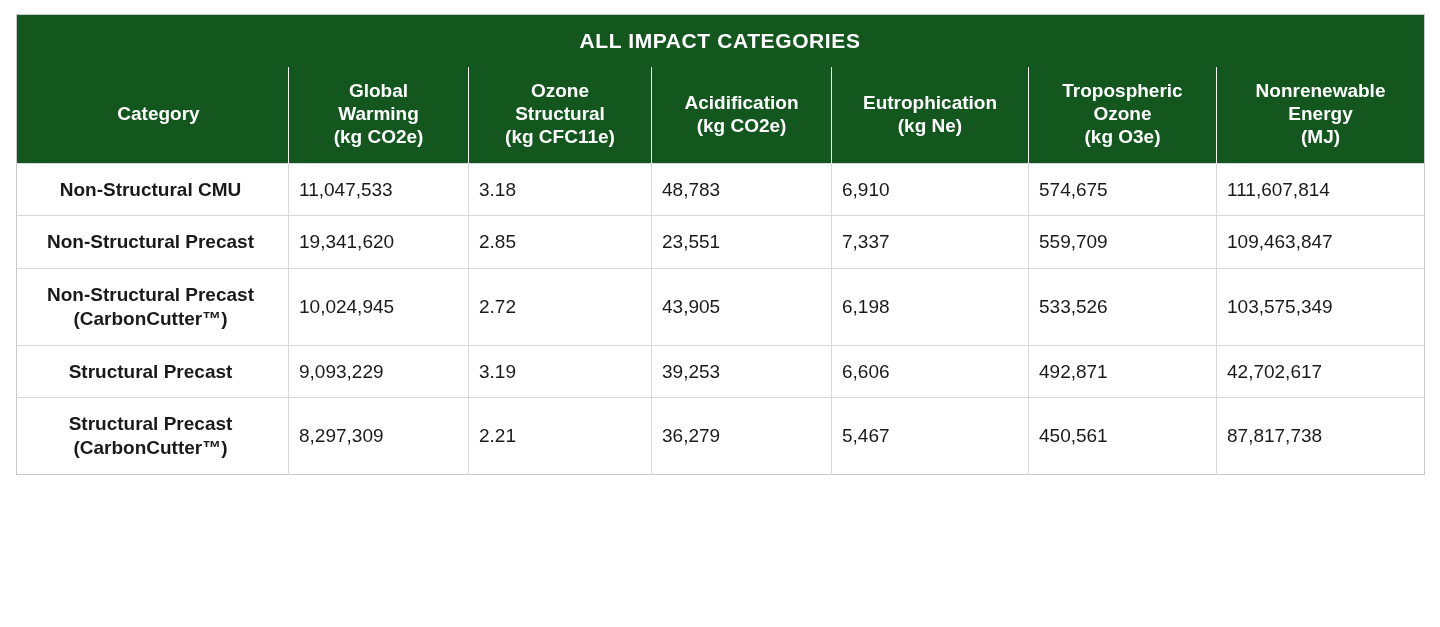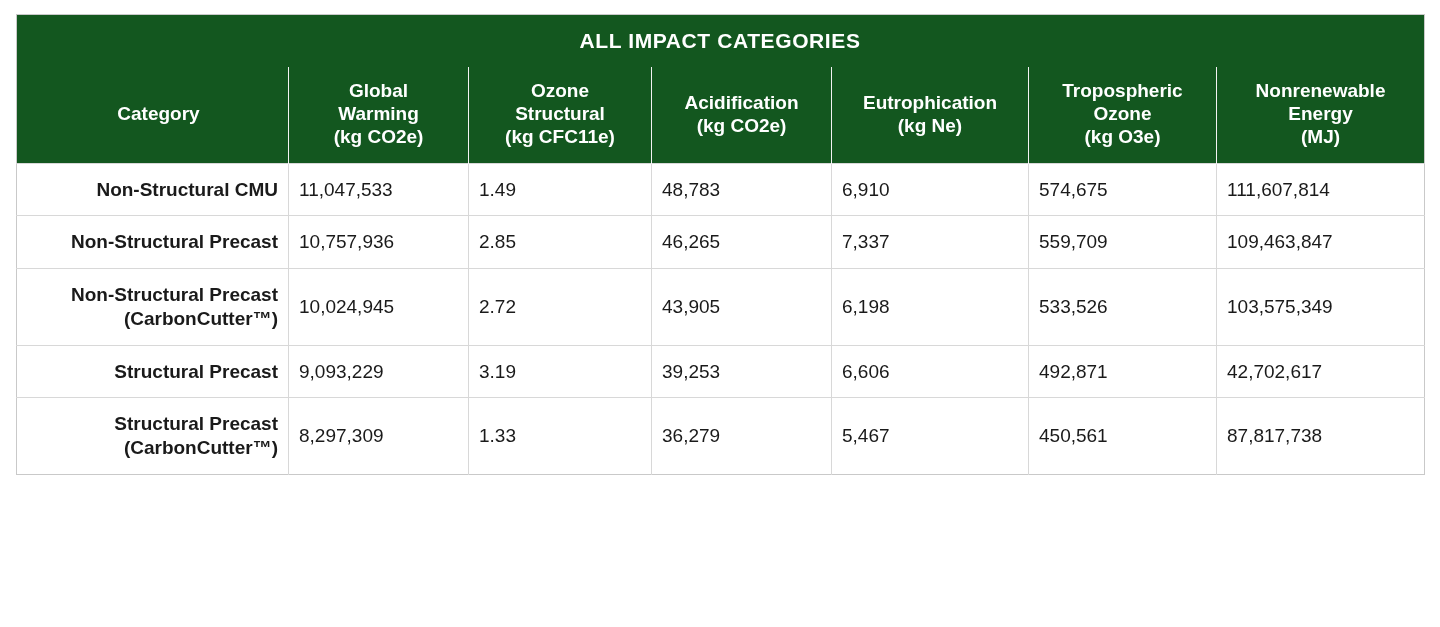--- a/index.html
+++ b/index.html
@@ -57,21 +57,21 @@
     font-size: 19px;
     color: #1a1a1a;
     border-top: 1px solid #d8d8d8;
     border-right: 1px solid #d8d8d8;
     padding: 14px 10px;
     vertical-align: middle;
     line-height: 1.25;
   }
   tbody td:last-child { border-right: none; }
   tbody td.cat-cell {
-    text-align: right;
+    text-align: center;
     font-weight: bold;
     padding-left: 6px;
   }
   
   col.c0 { width: 272px; }
   col.c1 { width: 180px; }
   col.c2 { width: 183px; }
   col.c3 { width: 180px; }
   col.c4 { width: 197px; }
   col.c5 { width: 188px; }
@@ -129,33 +129,33 @@
           <span class="hl-line">(MJ)</span>
         </th>
       </tr>
     </thead>
     <tbody>
       <tr>
         <td class="cat-cell">
           <span class="hl-line">Non-Structural CMU</span>
         </td>
         <td>11,047,533</td>
-        <td>1.49</td>
+        <td>3.18</td>
         <td>48,783</td>
         <td>6,910</td>
         <td>574,675</td>
         <td>111,607,814</td>
       </tr>
       <tr>
         <td class="cat-cell">
           <span class="hl-line">Non-Structural Precast</span>
         </td>
-        <td>10,757,936</td>
+        <td>19,341,620</td>
         <td>2.85</td>
-        <td>46,265</td>
+        <td>23,551</td>
         <td>7,337</td>
         <td>559,709</td>
         <td>109,463,847</td>
       </tr>
       <tr>
         <td class="cat-cell">
           <span class="hl-line">Non-Structural Precast</span>
           <span class="hl-line">(CarbonCutter™)</span>
         </td>
         <td>10,024,945</td>
@@ -175,21 +175,21 @@
         <td>6,606</td>
         <td>492,871</td>
         <td>42,702,617</td>
       </tr>
       <tr>
         <td class="cat-cell">
           <span class="hl-line">Structural Precast</span>
           <span class="hl-line">(CarbonCutter™)</span>
         </td>
         <td>8,297,309</td>
-        <td>1.33</td>
+        <td>2.21</td>
         <td>36,279</td>
         <td>5,467</td>
         <td>450,561</td>
         <td>87,817,738</td>
       </tr>
     </tbody>
   </table>
 </div>
 
 </body></html>

